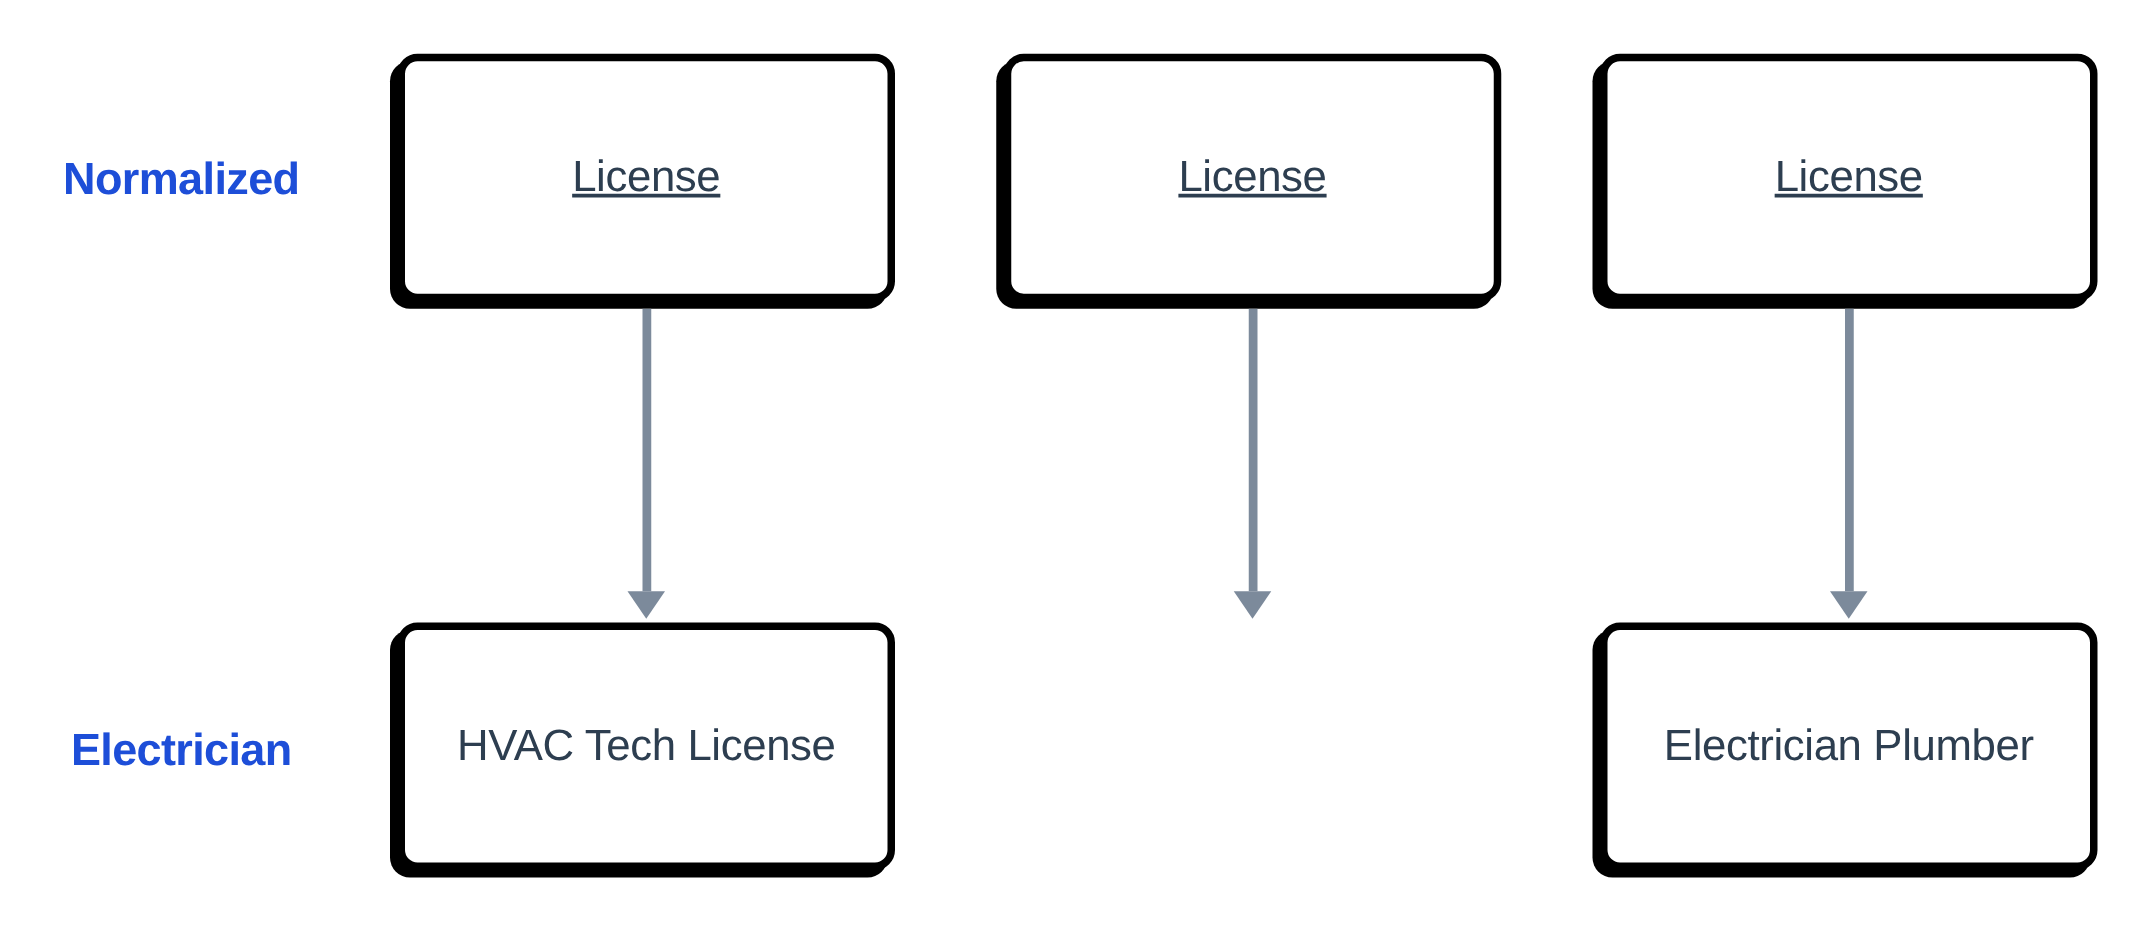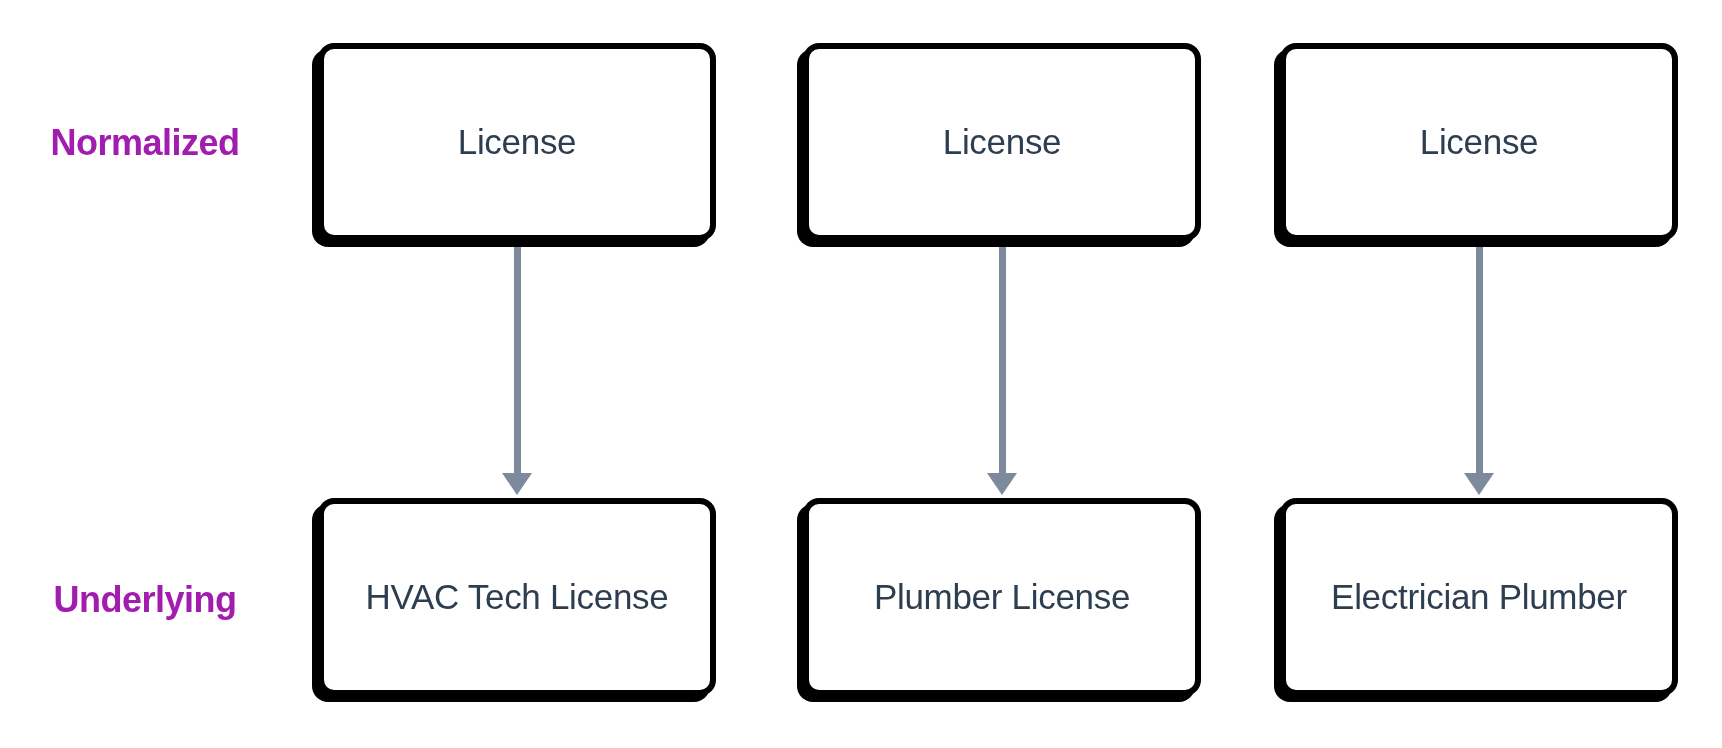--- a/index.html
+++ b/index.html
@@ -16,21 +16,21 @@
     overflow: hidden;
   }
   .row-label {
     position: absolute;
     left: 30px;
     width: 230px;
     text-align: center;
     font-size: 36px;
     font-weight: bold;
     letter-spacing: -0.5px;
-    color: #a21caf;
+    color: #1d4ed8;
     line-height: 44px;
     user-select: none;
   }
   .row-label.r0 { top: 121px; }
   .row-label.r1 { top: 578px; }
 
   .node-box {
     position: absolute;
     box-sizing: border-box;
     width: 398px;
@@ -43,21 +43,21 @@
     align-items: center;
     justify-content: center;
     text-align: center;
     font-size: 35px;
     letter-spacing: -0.3px;
     color: #2d3e50;
   }
   .node-box.c0 { left: 318px; }
   .node-box.c1 { left: 803px; }
   .node-box.c2 { left: 1280px; }
-  .node-box.r0 { top: 43px; }
+  .node-box.r0 { top: 43px; text-decoration: underline; }
   .node-box.r1 { top: 498px; }
 
   .arrow {
     position: absolute;
     top: 247px;
     height: 248px;
     width: 30px;
     display: flex;
     flex-direction: column;
     align-items: center;
@@ -78,21 +78,21 @@
     border-top: 22px solid #7c8a9b;
   }
 </style>
 </head>
 <body>
 
 <div class="canvas">
 
   <div class="row-label r0">Normalized</div>
 
-  <div class="row-label r1">Underlying</div>
+  <div class="row-label r1">Electrician</div>
 
   <div class="node-box r0 c0">
     <span>License</span>
   </div>
   <div class="node-box r0 c1">
     <span>License</span>
   </div>
   <div class="node-box r0 c2">
     <span>License</span>
   </div>
@@ -106,20 +106,17 @@
     <div class="head"></div>
   </div>
   <div class="arrow a2">
     <div class="shaft"></div>
     <div class="head"></div>
   </div>
 
   <div class="node-box r1 c0">
     <span>HVAC Tech License</span>
   </div>
-  <div class="node-box r1 c1">
-    <span>Plumber License</span>
-  </div>
   <div class="node-box r1 c2">
     <span>Electrician Plumber</span>
   </div>
 
 </div>
 
 </body></html>

